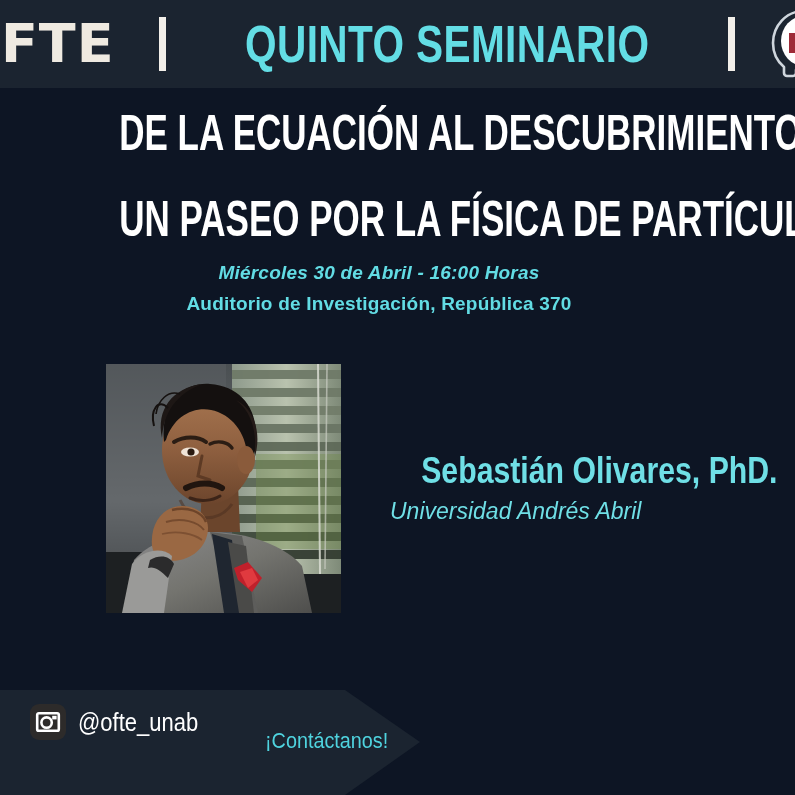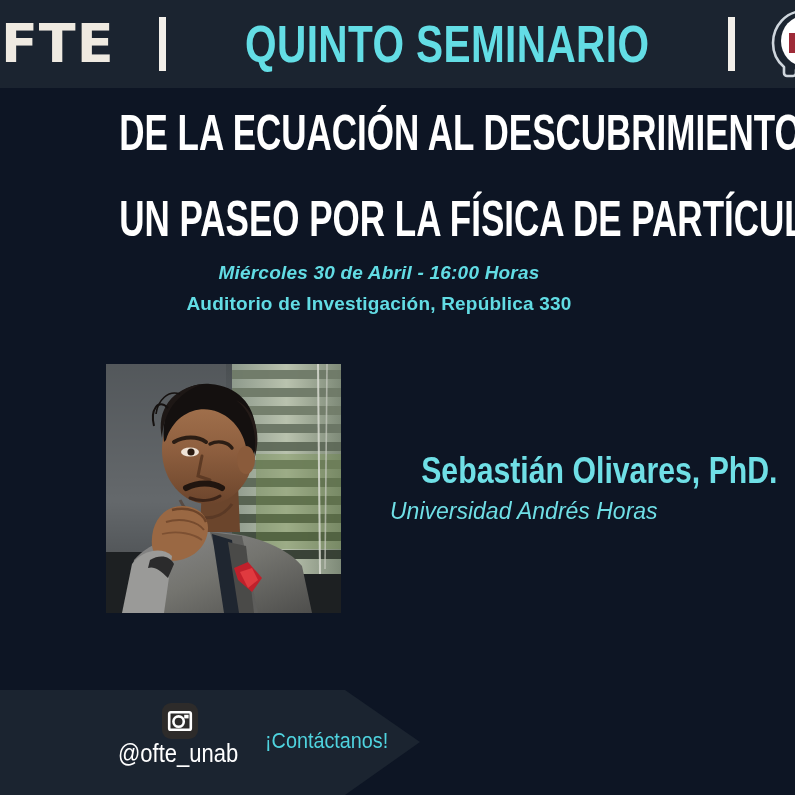--- a/index.html
+++ b/index.html
@@ -165,21 +165,20 @@
     position: absolute;
     left: 30px;
     top: 703px;
     width: 300px;
   }
   .contact-row {
     display: flex;
     align-items: center;
     height: 38px;
     margin-bottom: 2px;
-    flex-direction: column;
   }
   .ig-badge {
     width: 36px;
     height: 36px;
     border-radius: 9px;
     background: #2d2b2a;
     display: flex;
     align-items: center;
     justify-content: center;
     flex: none;
@@ -254,21 +253,21 @@
     </svg>
   </div>
 
   <div class="title-block">
     <div class="title-line">DE LA ECUACIÓN AL DESCUBRIMIENTO:</div>
     <div class="title-line">UN PASEO POR LA FÍSICA DE PARTÍCULAS</div>
   </div>
 
   <div class="meta-block">
     <div class="meta-date">Miércoles 30 de Abril - 16:00 Horas</div>
-    <div class="meta-place">Auditorio de Investigación, República 330</div>
+    <div class="meta-place">Auditorio de Investigación, República 370</div>
   </div>
 
   <div class="photo-frame">
     <svg class="photo-canvas" viewBox="0 0 235 249" preserveAspectRatio="xMidYMid slice">
       <defs>
         <linearGradient id="wallGrad" x1="0" y1="0" x2="0" y2="1">
           <stop offset="0" stop-color="#4a4f52"></stop>
           <stop offset="0.55" stop-color="#6d7173"></stop>
           <stop offset="1" stop-color="#232628"></stop>
         </linearGradient>
@@ -367,21 +366,21 @@
 
         <path d="M16 249 L 26 200 C 36 186, 56 182, 66 192
                  L 58 249 Z" fill="#9a9a98"></path>
         <path d="M44 196 C 54 190, 64 192, 68 200 L 62 214 C 54 206, 48 202, 42 204 Z" fill="#2b2b2c"></path>
       </g>
     </svg>
   </div>
 
   <div class="speaker-block">
     <div class="speaker-name">Sebastián Olivares, PhD.</div>
-    <div class="speaker-affil">Universidad Andrés Horas</div>
+    <div class="speaker-affil">Universidad Andrés Abril</div>
   </div>
 
   <div class="footer-band"></div>
 
   <div class="contact-list">
 
     <div class="contact-row">
       <span class="ig-badge">
         <svg width="26" height="26" viewBox="0 0 26 26">
           <rect x="2.2" y="4.2" width="21.6" height="17.6" rx="1.6" fill="none" stroke="#ffffff" stroke-width="2.6"></rect>

